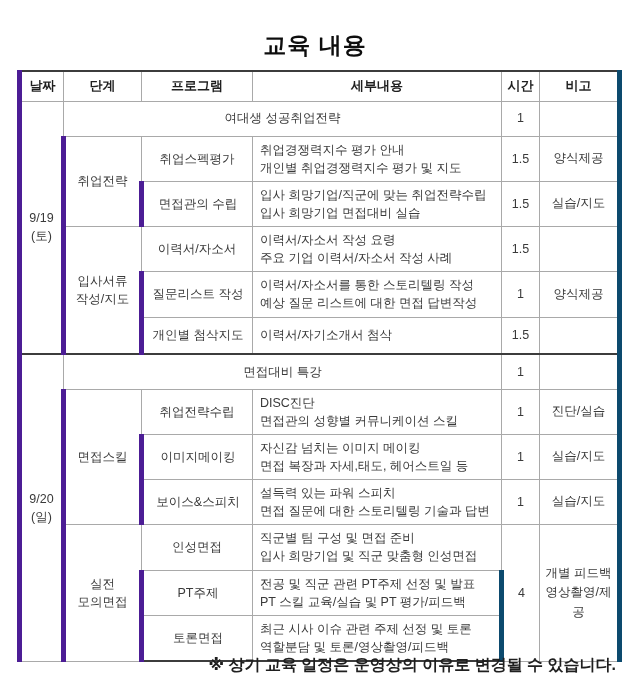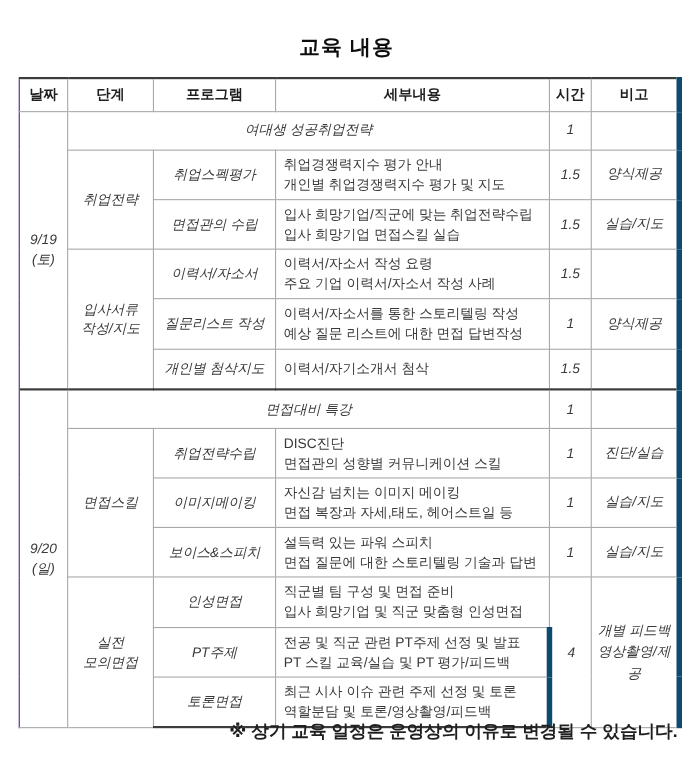--- a/index.html
+++ b/index.html
@@ -7,21 +7,21 @@
   body {
     width:630px; height:691px;
     font-family:"Liberation Sans","DejaVu Sans",sans-serif;
     color:#3a3a3a;
     position:relative;
     overflow:hidden;
   }
   .page-title {
     margin-top:30px;
     text-align:center;
-    font-size:19px;
+    font-size:23px;
     font-weight:bold;
     color:#0d0d0d;
     letter-spacing:1px;
   }
   .edu-table {
     position:absolute;
     left:17px; top:70px;
     width:600px;
     border-collapse:collapse;
     table-layout:fixed;
@@ -29,37 +29,37 @@
     color:#3a3a3a;
   }
   .edu-table th, .edu-table td {
     border:1px solid #a9a9a9;
     vertical-align:middle;
     overflow:hidden;
   }
   .edu-table { border-top:2px solid #3c3c3c; }
   tr.head-row th { border-top:2px solid #3c3c3c; }
   tr.last-row td { border-bottom:2px solid #3c3c3c; }
-  .edu-table td:first-child, .edu-table th:first-child { border-left:1px solid #4c1d95; }
+  .edu-table td:first-child, .edu-table th:first-child { border-left:5px solid #4c1d95; }
   .edu-table td:last-child, .edu-table th:last-child { border-right:5px solid #0c4a6e; }
   tr.section-start td { border-top:2px solid #3c3c3c; }
 
   tr.head-row th {
     height:30px;
     font-size:13px;
     font-weight:bold;
     color:#1f1f1f;
     text-align:center;
     background:#ffffff;
   }
   tr.rh-1 { height:37px; }   
   tr.rh-2 { height:45px; }   
   tr.rh-i { height:35px; }   
 
-  .c-date, .c-stage, .c-program, .c-hours, .c-note, .c-intro { text-align:center; line-height:1.45;font-style:italic; }
+  .c-date, .c-stage, .c-program, .c-hours, .c-note, .c-intro { text-align:center; line-height:1.45; }
   .c-detail { text-align:left; padding:4px 7px; line-height:1.45; }
   .c-note { line-height:1.55; }
 
   .footnote {
     position:absolute;
     right:14px; top:655px;
     font-size:16px;
     font-weight:bold;
     color:#1f1f1f;
   }
@@ -107,21 +107,21 @@
       <div>취업경쟁력지수 평가 안내</div>
       <div>개인별 취업경쟁력지수 평가 및 지도</div>
     </td>
     <td class="c-hours">1.5</td>
     <td class="c-note">양식제공</td>
   </tr>
   <tr class="rh-2">
     <td class="c-program">면접관의 수립</td>
     <td class="c-detail">
       <div>입사 희망기업/직군에 맞는 취업전략수립</div>
-      <div>입사 희망기업 면접스킬 실습</div>
+      <div>입사 희망기업 면접대비 실습</div>
     </td>
     <td class="c-hours">1.5</td>
     <td class="c-note">실습/지도</td>
   </tr>
   <tr class="rh-2">
     <td class="c-stage" rowspan="3">
       <div>입사서류</div>
       <div>작성/지도</div>
     </td>
     <td class="c-program">이력서/자소서</td>

